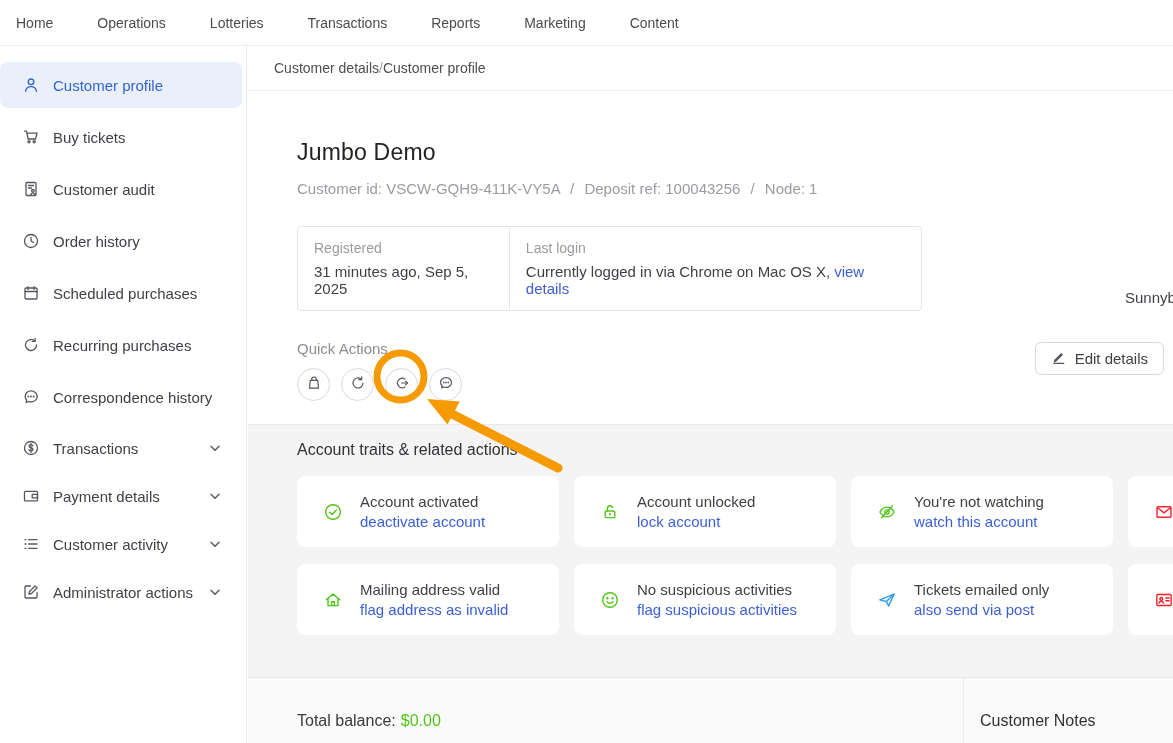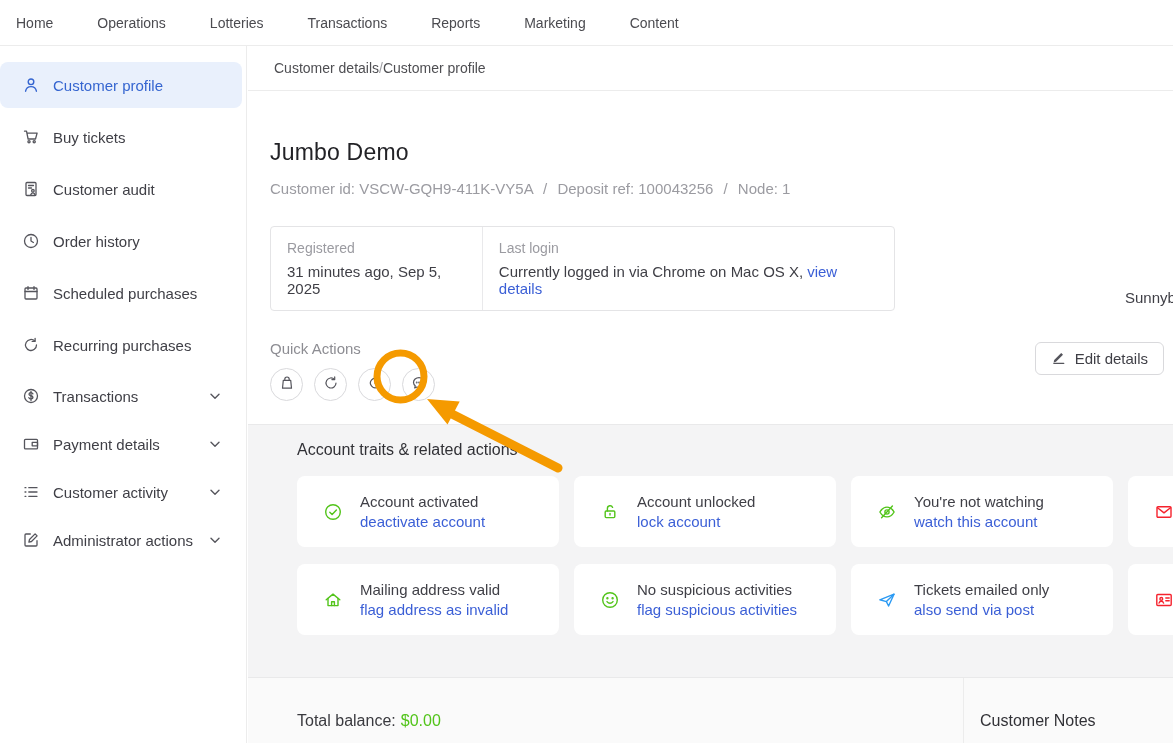--- a/index.html
+++ b/index.html
@@ -31,21 +31,21 @@
   .side-item.active .sicon{ color:var(--accent); }
   .side-item .chev{ margin-left:auto; margin-right:22px; color:#55555c; display:flex; }
   
   .content{ position:absolute; top:46px; left:248px; right:0; bottom:0; background:#fff; }
   .breadcrumb{
     height:45px; display:flex; align-items:center; 
     padding-left:26px; border-bottom:1px solid #ececec; font-size:14px; color:#4e4e52;
   }
   .breadcrumb .sep{ color:#9e9ea3; }
   .crumb{ cursor:pointer; }
-  .hero{ padding:48px 0 0 22px; }
+  .hero{ padding:48px 0 0 49px; }
   .page-title{ font-size:23px; font-weight:500; color:#222226; letter-spacing:.2px; }
   .meta-line{ margin-top:14px; font-size:15px; color:#9b9ba1; }
   .meta-line .msep{ margin:0 6px; }
   .info-box{
     margin-top:29px; width:625px; display:flex;
     border:1px solid #e4e4e6; border-radius:4px; background:#fff;
   }
   .info-cell{ padding:13px 16px; }
   .info-cell.first{ width:215px; border-right:1px solid #e9e9eb; }
   .info-label{ font-size:14px; color:#9b9ba1; margin-bottom:7px; }
@@ -163,20 +163,31 @@
     </div>
     <div class="side-item">
       <span class="sicon">
         <svg width="18" height="18" viewBox="0 0 18 18" fill="none" stroke="currentColor" stroke-width="1.3" stroke-linecap="round" stroke-linejoin="round">
             <path d="M14.5 9A5.5 5.5 0 1 1 12.9 5.1"></path>
             <polyline points="13.1,2.3 13.1,5.3 10.1,5.3"></polyline>
           </svg>
       </span>
       <span>Recurring purchases</span>
     </div>
+    <div class="side-item">
+      <span class="sicon">
+        <svg width="18" height="18" viewBox="0 0 18 18" fill="none" stroke="currentColor" stroke-width="1.3" stroke-linecap="round" stroke-linejoin="round">
+            <path d="M15.2 8.4c0 3.1-2.8 5.6-6.2 5.6-.9 0-1.7-.2-2.4-.5l-2.5 1 .6-2.4a5.3 5.3 0 0 1-1.5-3.7C3.2 5.3 5.8 2.8 9 2.8s6.2 2.5 6.2 5.6z"></path>
+            <circle cx="6.4" cy="8.4" r=".35" fill="currentColor"></circle>
+            <circle cx="9" cy="8.4" r=".35" fill="currentColor"></circle>
+            <circle cx="11.6" cy="8.4" r=".35" fill="currentColor"></circle>
+          </svg>
+      </span>
+      <span>Correspondence history</span>
+    </div>
     <div class="side-item compact">
       <span class="sicon">
         <svg width="18" height="18" viewBox="0 0 18 18" fill="none" stroke="currentColor" stroke-width="1.3" stroke-linecap="round" stroke-linejoin="round">
             <circle cx="9" cy="9" r="6.5"></circle>
             <path d="M10.9 6.9c-.4-.8-1.1-1.2-1.9-1.2-1.2 0-2 .6-2 1.5 0 2.1 3.9 1 3.9 3.1 0 1-.8 1.6-2 1.6-.9 0-1.6-.4-2-1.2"></path>
             <path d="M9 4.6v8.8"></path>
           </svg>
       </span>
       <span>Transactions</span>
       <span class="chev">

